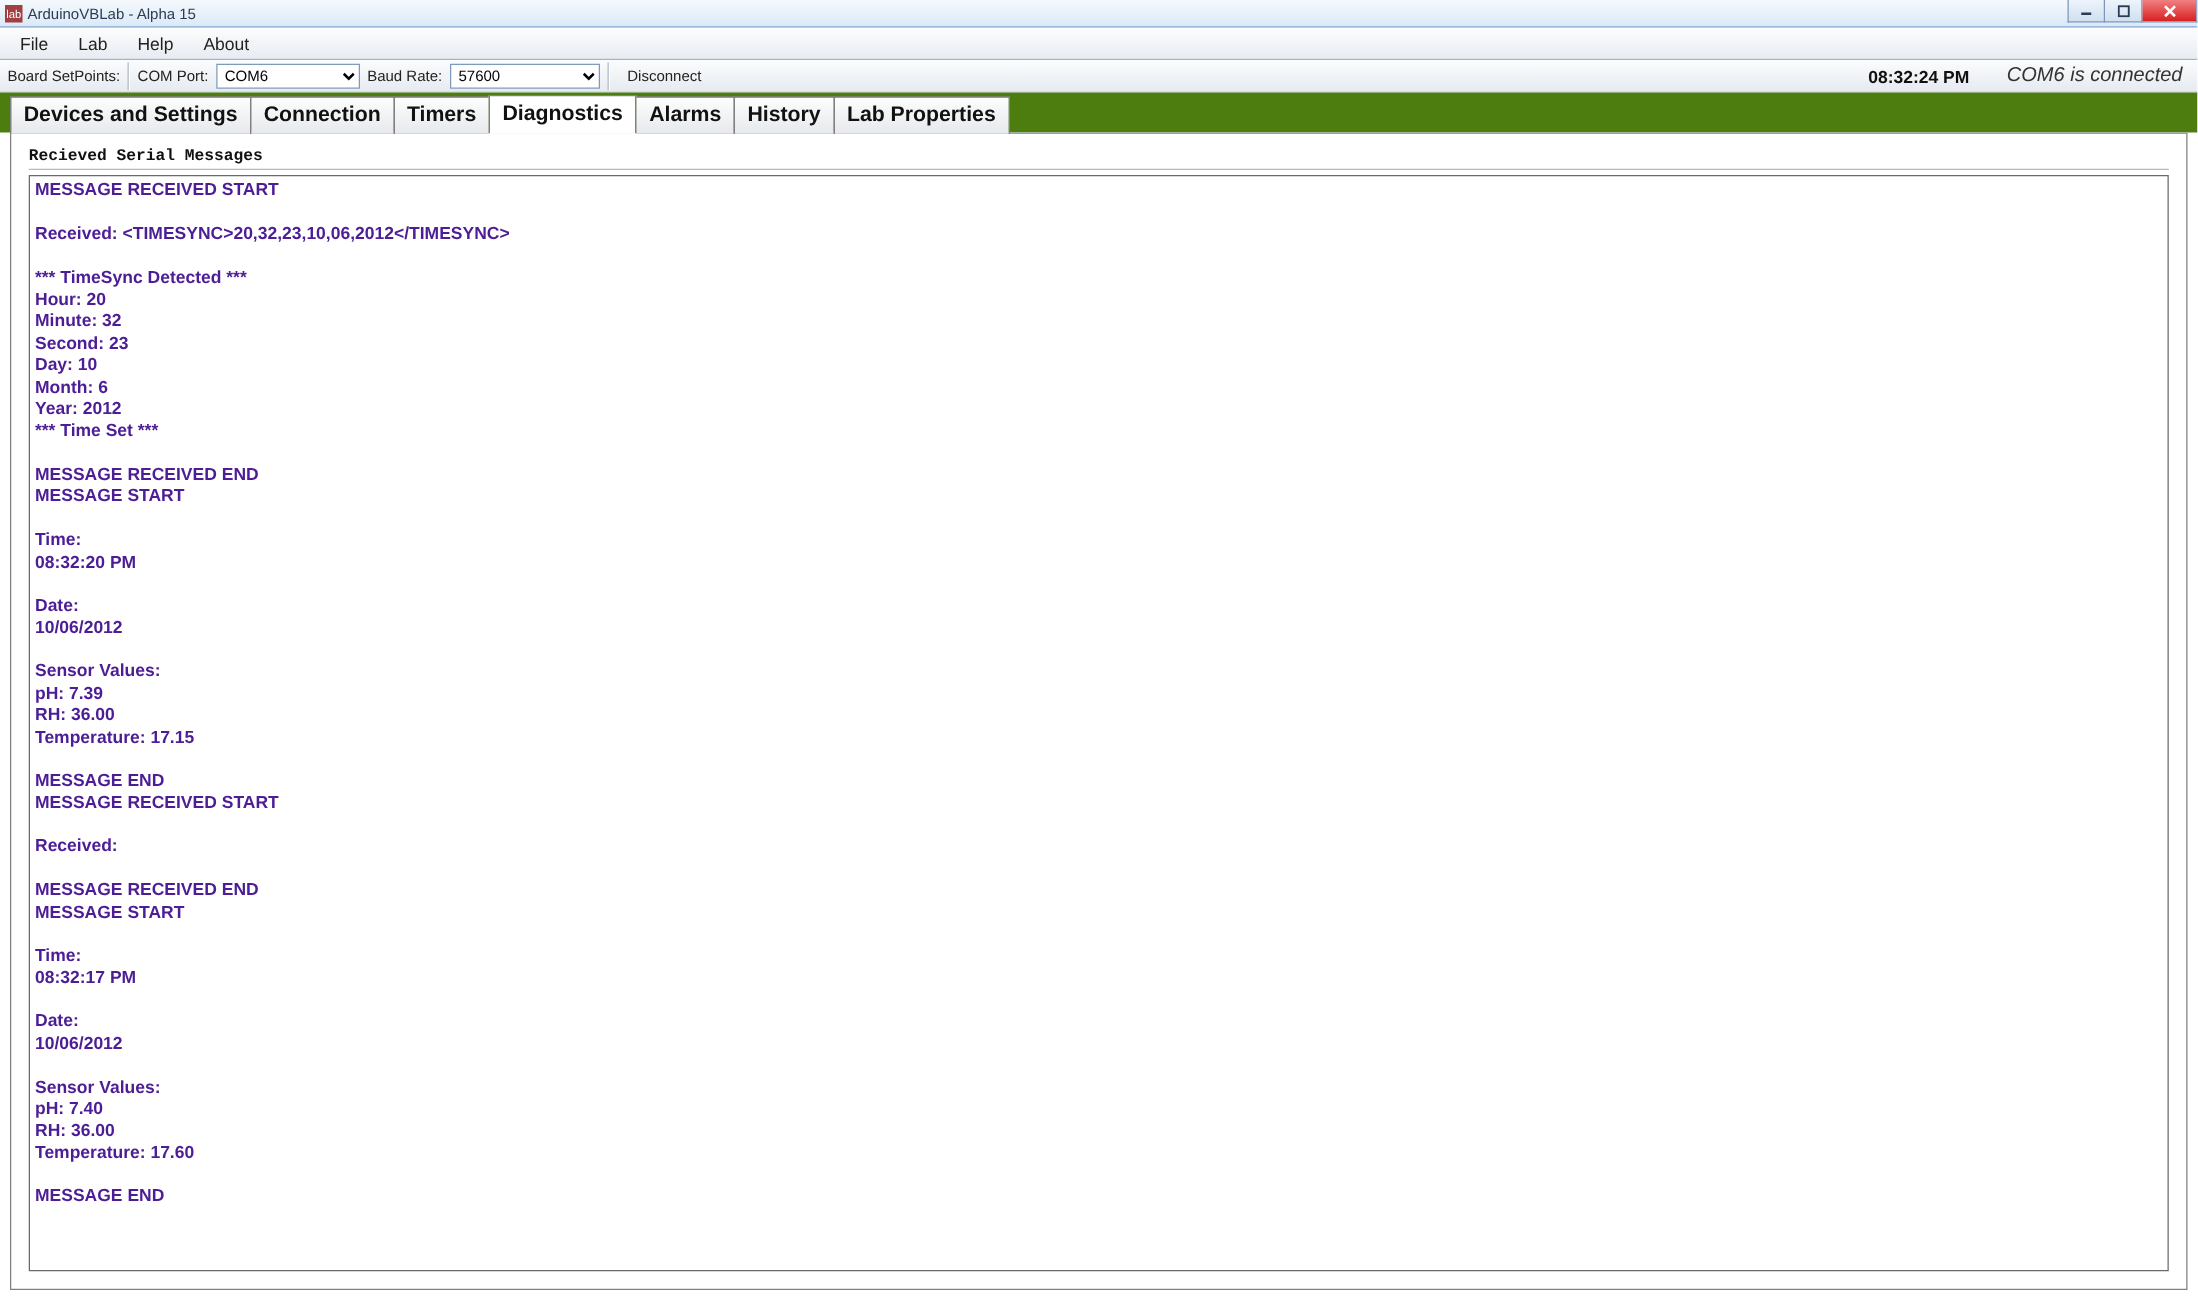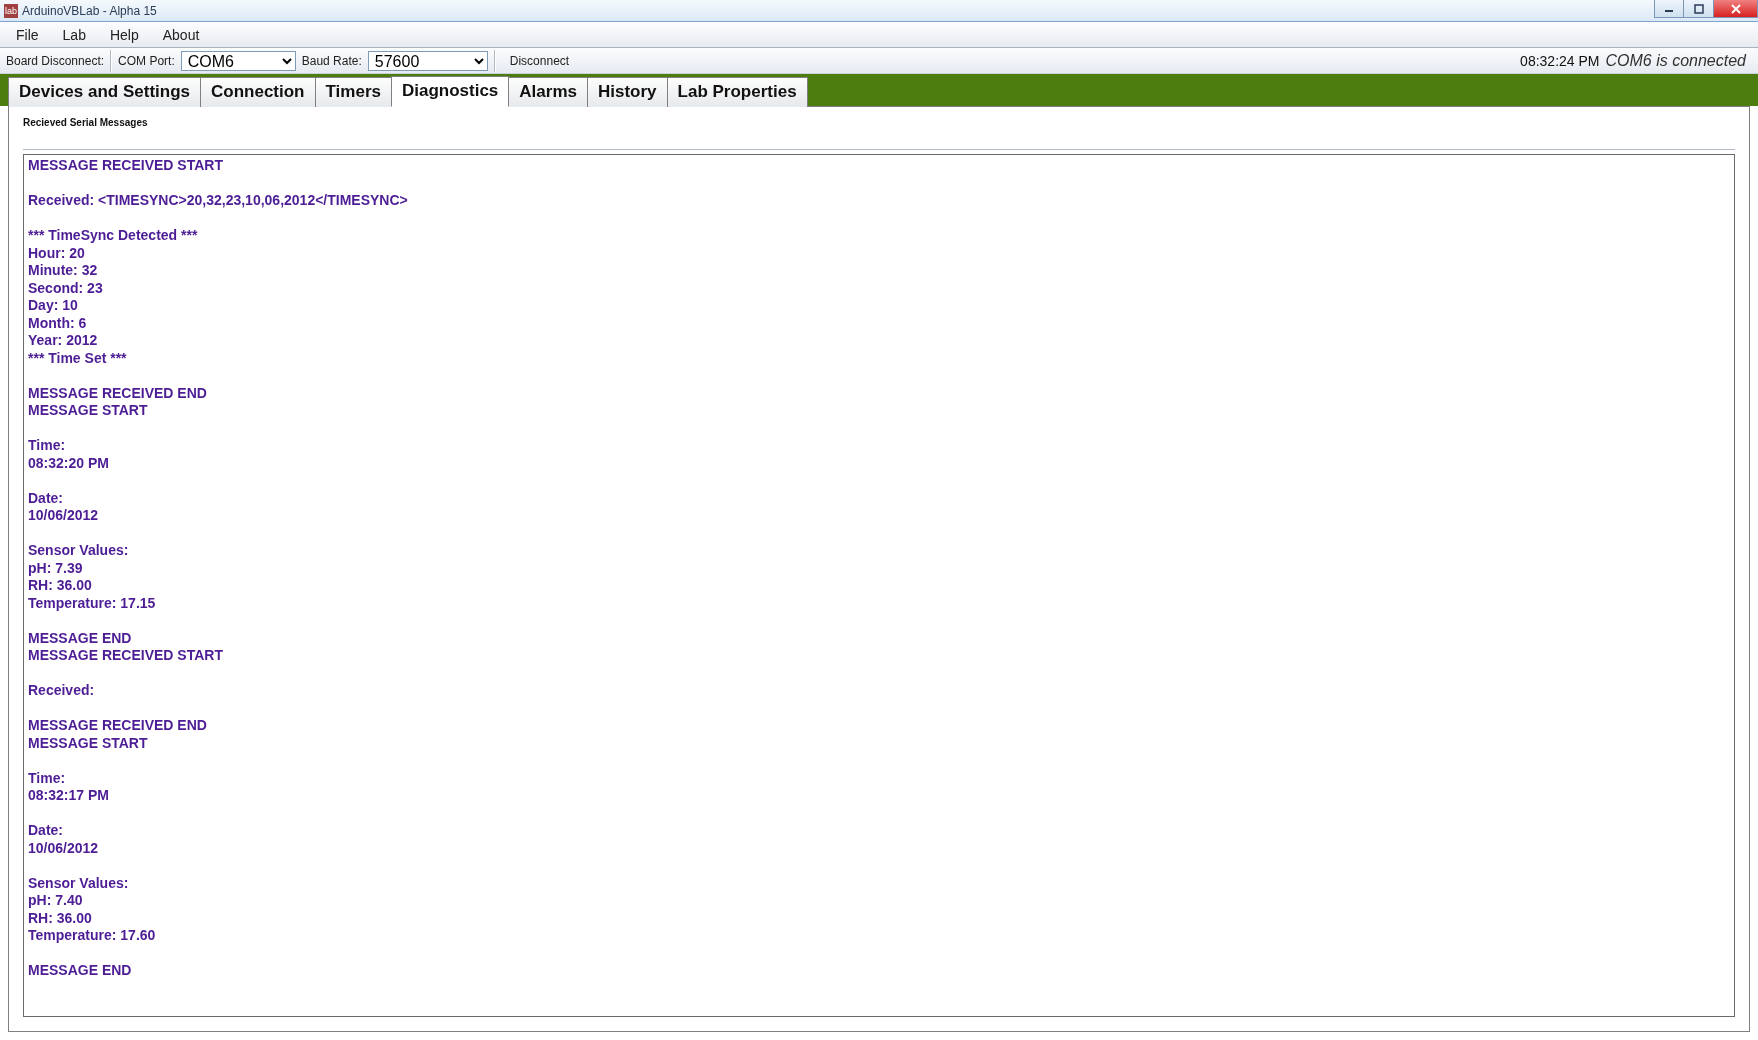--- a/index.html
+++ b/index.html
@@ -71,34 +71,34 @@
   background: linear-gradient(#fbfcfd, #e6ebf1);
   height: 26px;
   border-bottom: 1px solid #c9d2dd;
   display: flex;
   align-items: center;
   padding: 0 6px;
   gap: 6px;
 }
 .toolstrip .lbl { font-size: 12px; color: #222; }
 .toolstrip select {
-  font-size: 16px;
+  font-size: 12px;
   height: 20px;
   border: 1px solid #7e9bb9;
   background: #fff;
   padding: 0 2px;
 }
 .toolstrip .sep { width: 2px; height: 22px; border-left: 1px solid #b0b9c5; border-right: 1px solid #fff; }
 .toolstrip .btn {
   padding: 2px 8px;
   font-size: 12px;
   color: #222;
 }
 .toolstrip .spacer { flex: 1; }
-.toolstrip .clock { font-size: 14px; font-weight: normal; color: #111; }
+.toolstrip .clock { font-size: 14px; font-weight: bold; color: #111; margin-right: 24px; }
 .toolstrip .status { font-size: 16px; font-style: italic; color: #333; margin-right: 6px; }
 
 .tabs {
   display: flex;
   padding: 0 8px;
   background: #4d7c0f;
   align-items: flex-end;
   height: 32px;
   margin-top: 0;
 }
@@ -124,26 +124,27 @@
   border: 1px solid #808080;
   margin: 0 8px 8px 8px;
   flex: 1;
   background: #ffffff;
   padding: 6px 14px 14px 14px;
   display: flex;
   flex-direction: column;
   min-height: 0;
 }
 .section-title {
-  font-size: 10px;
+  font-size: 13px;
   font-weight: bold;
   color: #111;
-  padding: 4px 0 21px 0;
+  padding: 4px 0 3px 0;
   border-bottom: 1px solid #b0b9c5;
   margin-bottom: 4px;
+  font-family: Liberation Mono, monospace;
 }
 .serial-wrap {
   flex: 1;
   display: flex;
   border: 1px solid #6a6a6a;
   min-height: 0;
 }
 .serial {
   flex: 1;
   overflow-y: scroll;
@@ -188,21 +189,21 @@
 </div>
 
 <div class="menubar">
   <div class="menuitem">File</div>
   <div class="menuitem">Lab</div>
   <div class="menuitem">Help</div>
   <div class="menuitem">About</div>
 </div>
 
 <div class="toolstrip">
-  <span class="lbl">Board Disconnect:</span>
+  <span class="lbl">Board SetPoints:</span>
   <span class="sep"></span>
   <span class="lbl">COM Port:</span>
   <select style="width:115px">
     <option>COM6</option>
   </select>
   <span class="lbl">Baud Rate:</span>
   <select style="width:120px">
     <option>57600</option>
   </select>
   <span class="sep"></span>

